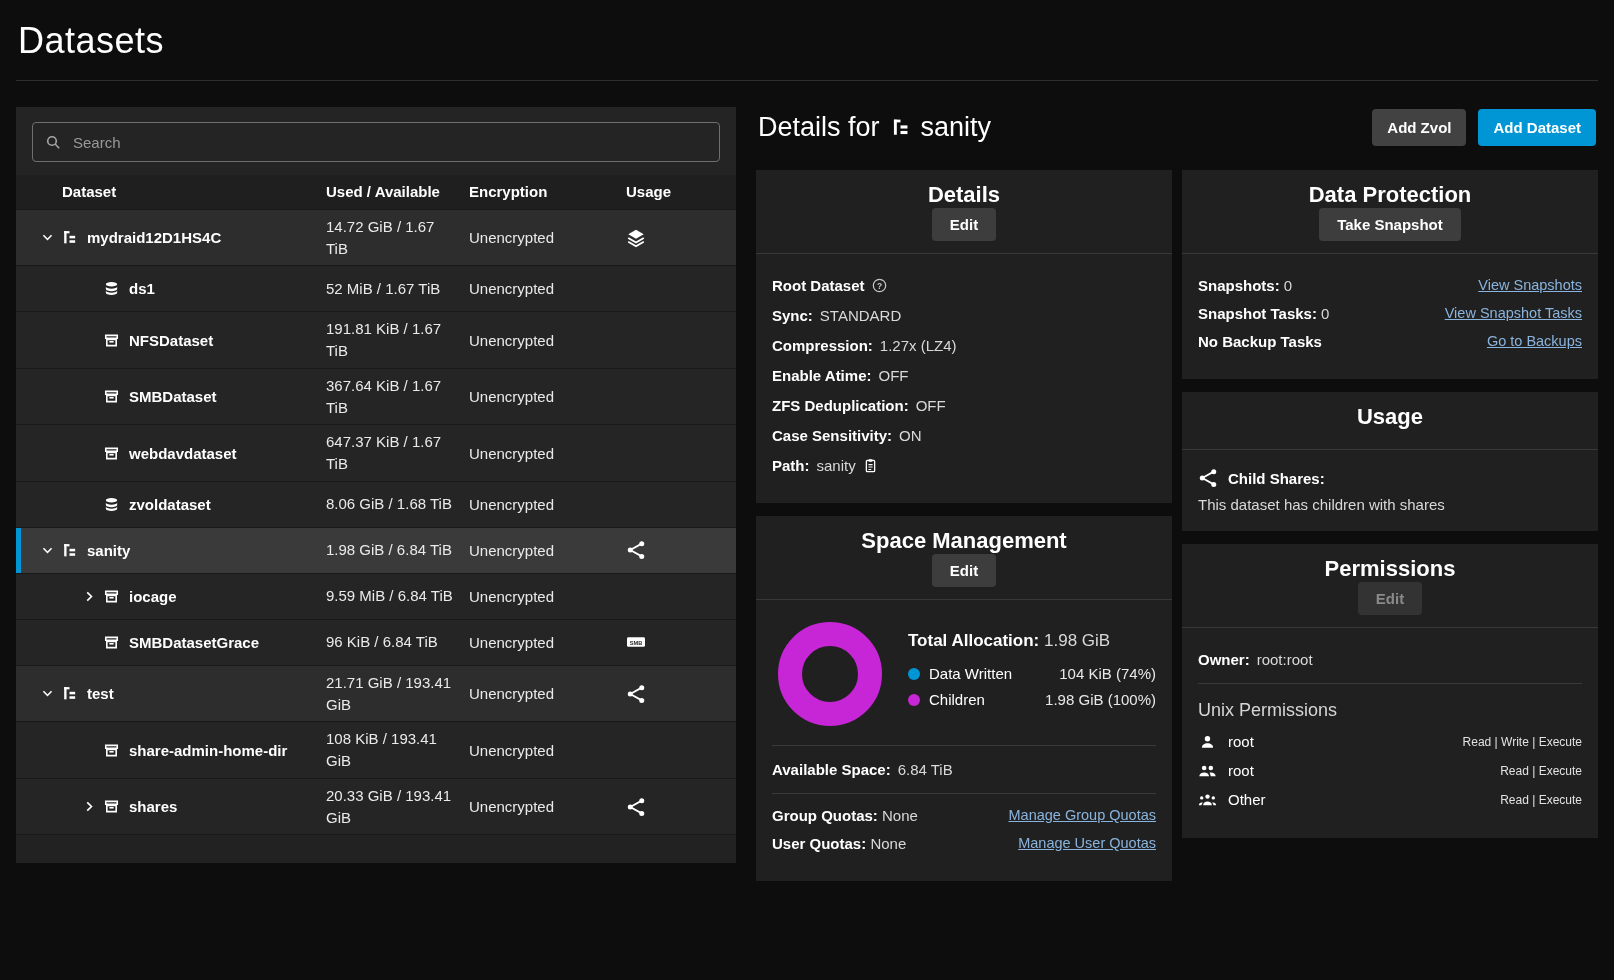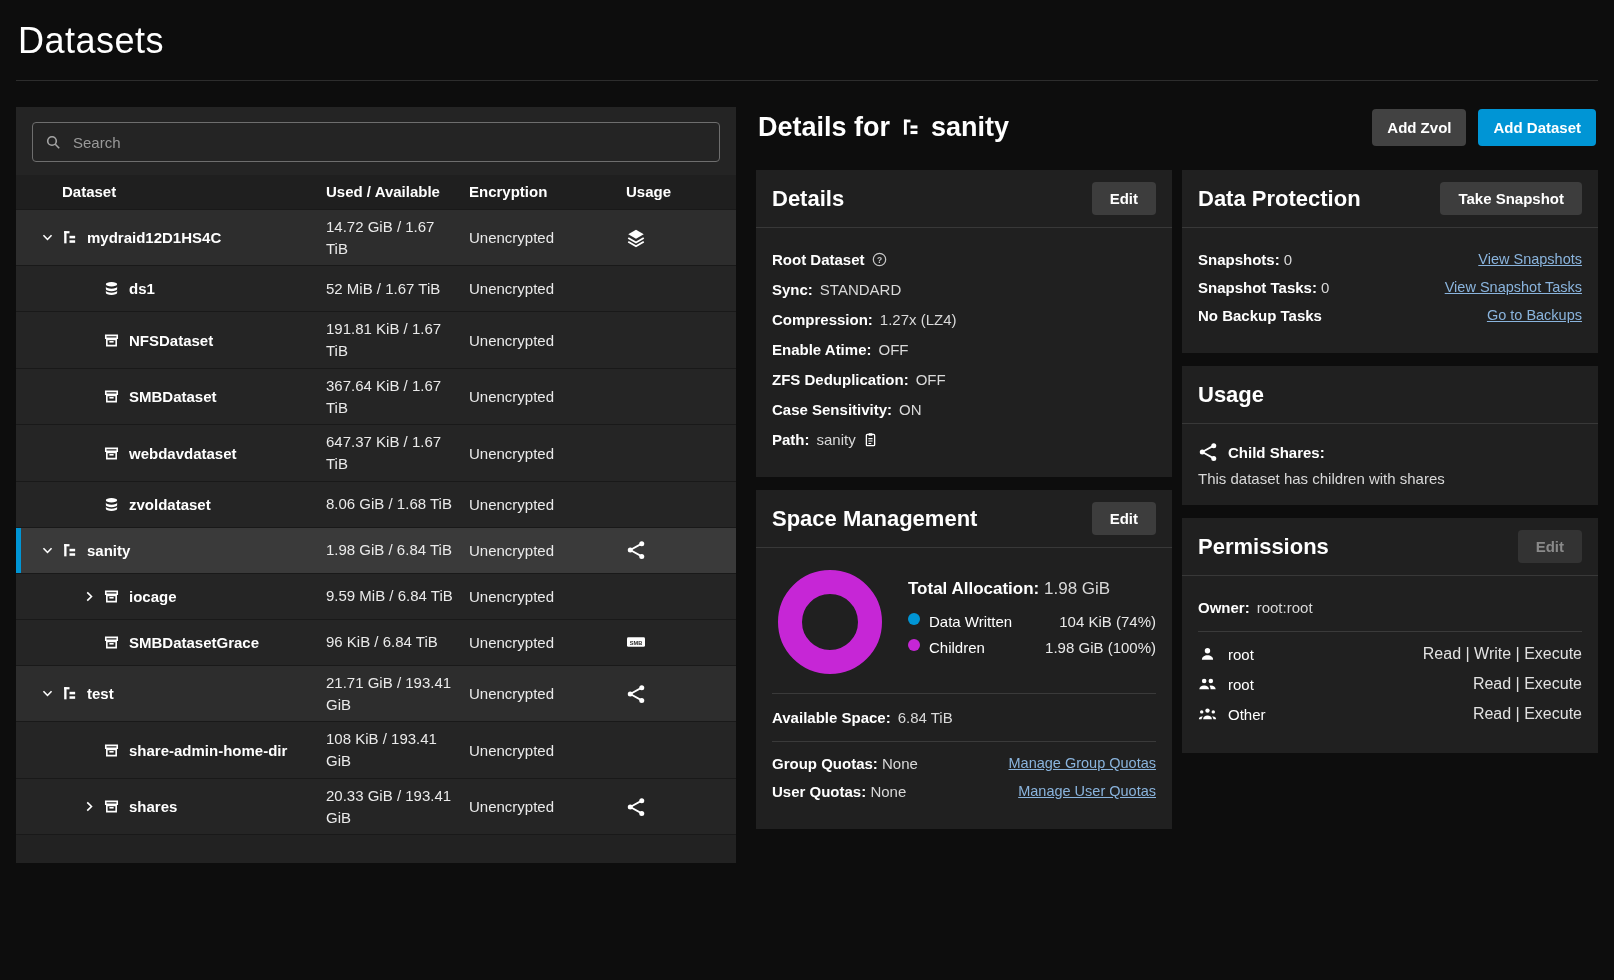--- a/index.html
+++ b/index.html
@@ -39,63 +39,63 @@
   .expander svg { width:13px; height:13px; }
   .row-icon { width:26px; display:inline-flex; align-items:center; flex:none; }
   .row-icon svg { width:17px; height:17px; }
   .dname { font-weight:bold; font-size:15px; padding-right:6px; }
   .usage-i svg { width:20px; height:20px; }
   .tfoot { flex:1; background:#222; }
 
   
   .right-panel { flex:1; display:flex; flex-direction:column; }
   .details-header { display:flex; justify-content:space-between; align-items:center; margin:2px 2px 24px; }
-  .details-header h2 { margin:0; font-size:27px; font-weight:bold; display:flex; align-items:center; gap:10px; }
+  .details-header h2 { margin:0; font-size:27px; font-weight:normal; display:flex; align-items:center; gap:10px; }
   .details-header .i svg { width:21px; height:21px; }
   .actions { display:flex; gap:12px; }
 
   .btn { border:none; border-radius:4px; font-family:inherit; font-weight:bold; font-size:15px; color:#fff; padding:10px 15px; cursor:pointer; }
   .btn.gray { background:#424242; }
   .btn.blue { background:#0095d5; }
   .btn.card-btn { background:#3d3d3d; padding:8px 18px; }
   .btn.disabled { background:#333; color:#8a8a8a; }
 
   .cards { display:flex; gap:10px; align-items:flex-start; }
   .col { flex:1; display:flex; flex-direction:column; gap:13px; min-width:0; }
   .card { background:#202020; width:100%; }
-  .card-head { display:flex; justify-content:space-between; align-items:center; padding:12px 16px; border-bottom:1px solid #383838; min-height:58px; }
+  .card-head { display:flex; justify-content:space-between; align-items:center; padding:12px 24px; border-bottom:1px solid #383838; min-height:58px;flex-direction:column; }
   .card-head h3 { margin:0; font-size:22px; font-weight:bold; }
   .card-body { padding:12px 16px 18px; font-size:15px; }
 
   .drow { display:flex; align-items:center; gap:7px; margin:9px 0; min-height:21px; }
   .drow b { font-weight:bold; }
   .val { color:#d9d9d9; }
   .help-i svg, .copy-i svg { width:15px; height:15px; }
   .help-i svg { opacity:.75; }
 
   .prow { display:flex; align-items:flex-start; justify-content:space-between; gap:10px; margin:11px 0; }
   a.link { color:#8ab4dd; text-decoration:underline; font-size:14.5px; white-space:nowrap; }
 
   .space-top { display:flex; gap:20px; align-items:center; margin:4px 0 10px; }
   .donut { flex:none; }
   .space-right { flex:1; }
   .alloc { font-size:17px; margin-bottom:14px; }
-  .lrow { display:flex; align-items:flex-start; gap:9px; margin:9px 0; }
+  .lrow { display:flex; align-items:center; gap:9px; margin:9px 0; }
   .dot { width:12px; height:12px; border-radius:50%; flex:none; }
   .lval { margin-left:auto; color:#e8e8e8; }
   .hr { border-top:1px solid #3a3a3a; margin:13px 0; }
 
   .urow { display:flex; align-items:center; gap:10px; margin:6px 0 8px; }
   .urow .i svg { width:20px; height:20px; }
   .usage-text { color:#d9d9d9; margin-top:0; }
 
   .sub-heading { font-size:18px; color:#d6d6d6; margin:16px 0 10px; }
   .permrow { display:flex; align-items:center; gap:11px; margin:12px 0; }
   .permrow .i svg { width:19px; height:16px; }
-  .perm-val { margin-left:auto; color:#e2e2e2; font-size:16px; }
+  .perm-val { margin-left:auto; color:#e2e2e2; font-size:12px; }
 
   .i { display:inline-flex; align-items:center; justify-content:center; color:#fff; }
 </style>
 </head>
 <body>
 
 <div class="page">
   <div class="page-header">
     <h1>Datasets</h1>
   </div>
@@ -546,20 +546,21 @@
             <div class="card-head">
               <h3>Permissions</h3>
               <button class="btn card-btn disabled">Edit</button>
             </div>
             <div class="card-body">
               <div class="drow">
                 <b>Owner:</b>
                 <span class="val">root:root</span>
               </div>
               <div class="hr"></div>
+              <div class="sub-heading">Unix Permissions</div>
               <div id="perm-rows">
                   <div class="permrow">
                     <span class="i ">
                       <svg viewBox="0 0 16 16" fill="currentColor">
                         <circle cx="8" cy="4.8" r="2.7"></circle>
                         <path d="M2.4 13.8c0-3.1 2.5-4.6 5.6-4.6s5.6 1.5 5.6 4.6z"></path>
                       </svg>
                     </span>
                     <span>root</span>
                     <span class="perm-val">Read | Write | Execute</span>

